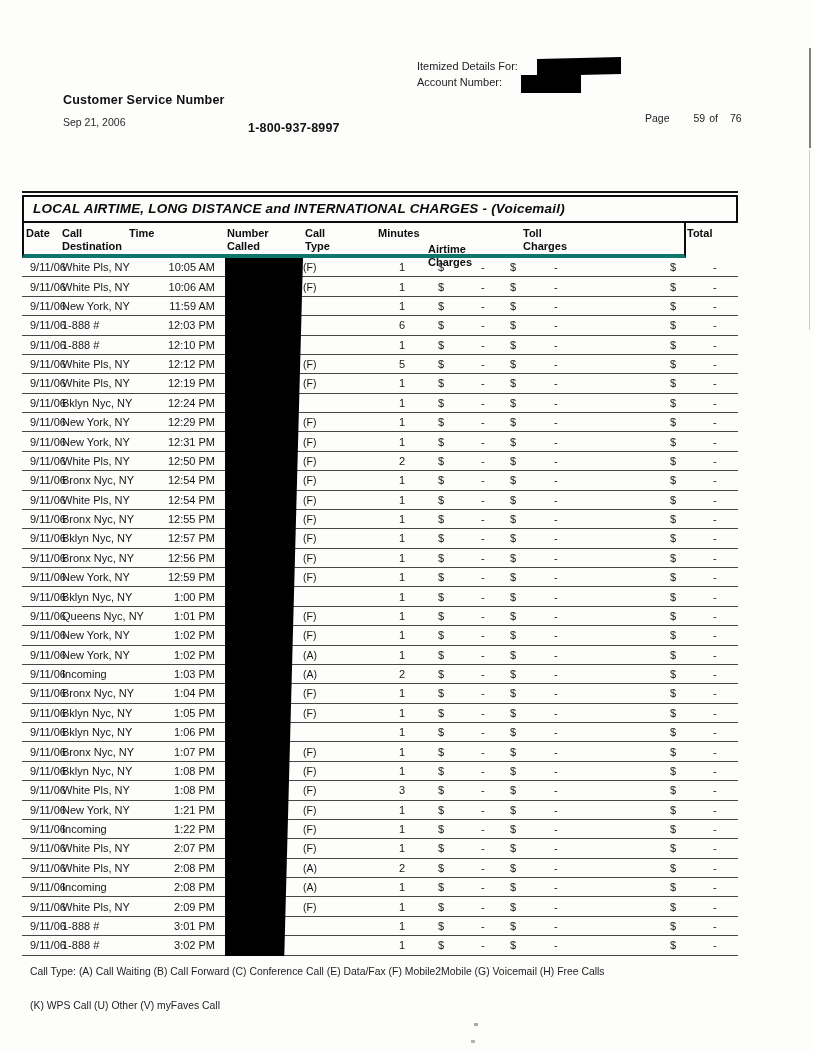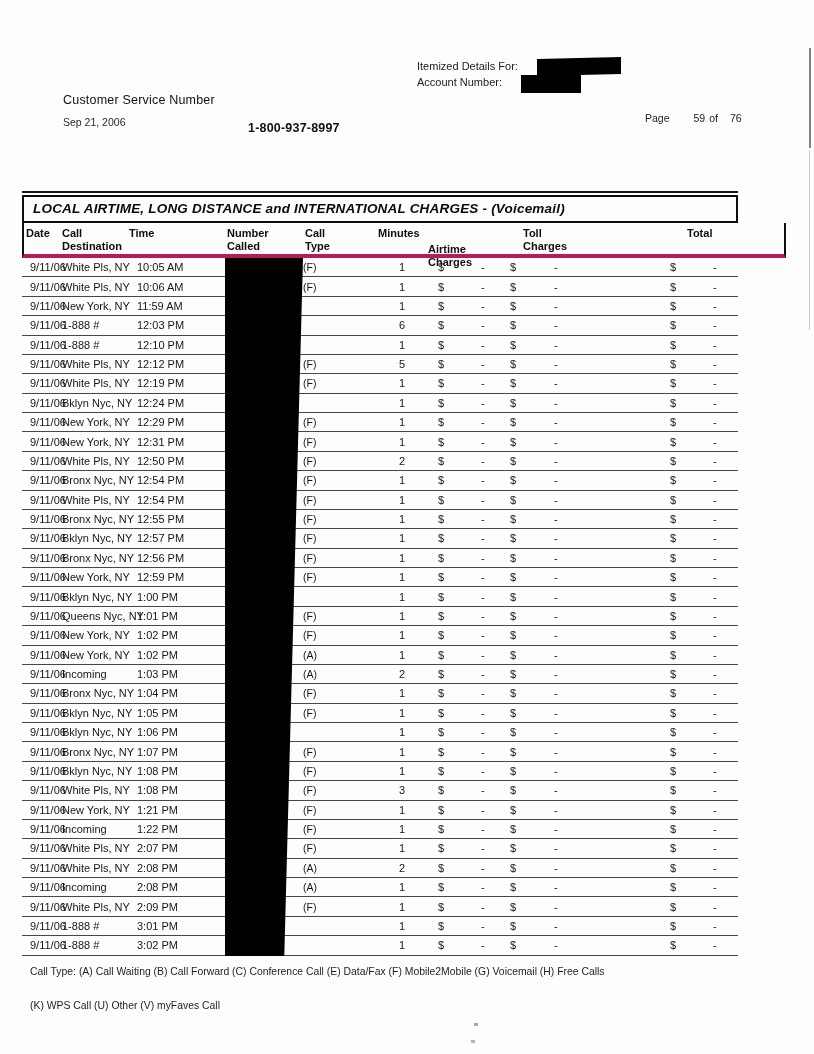--- a/index.html
+++ b/index.html
@@ -13,21 +13,21 @@
   }
   .abs { position: absolute; }
 
   
   .itemized-label { left: 417px; top: 60px; font-size: 11px; color: #222; }
   .account-label  { left: 417px; top: 76px; font-size: 11px; color: #222; }
   .redact-1 { left: 537px; top: 58px; width: 84px; height: 17px; background: #000;
               transform: skewY(-1.2deg); }
   .redact-2 { left: 521px; top: 75px; width: 60px; height: 18px; background: #000; }
 
-  .cs-label  { left: 63px;  top: 93px; font-size: 12.5px; font-weight: normal; color: #111; letter-spacing: .2px; }
+  .cs-label  { left: 63px;  top: 93px; font-size: 12.5px; font-weight: bold; color: #111; letter-spacing: .2px; }
   .cs-number { left: 248px; top: 93px; font-size: 12.5px; font-weight: bold; color: #111; letter-spacing: .2px; margin-top: 28px; }
   .stmt-date { left: 63px;  top: 116px; font-size: 10.5px; color: #2a2a2a; }
 
   .page-line { left: 645px; top: 112px; font-size: 10.5px; color: #222; }
   .page-line span { display: inline-block; text-align: right; }
   .pg-cur { margin-left: 24px; }
   .pg-of  { margin-left: 4px; }
   .pg-tot { margin-left: 12px; }
 
   
@@ -35,43 +35,43 @@
   .title-box {
     left: 22px; top: 195px; width: 716px; height: 28px;
     border: 2px solid #0c0c0c; background: #fdfdfc;
   }
   .title-box .t {
     position: absolute; left: 9px; top: 4px;
     font-size: 13.5px; font-weight: bold; font-style: italic; color: #0a0a0a;
     letter-spacing: .2px; white-space: nowrap;
   }
   .head-box {
-    left: 22px; top: 223px; width: 764px; height: 35px;
+    left: 22px; top: 223px; width: 664px; height: 35px;
     border-left: 2px solid #0c0c0c; border-right: 2px solid #0c0c0c;
-    border-bottom: 4px solid #be185d;
+    border-bottom: 4px solid #0f766e;
   }
   .hc { position: absolute; font-size: 11px; font-weight: bold; color: #0d0d0d; line-height: 13px; top: 4px; white-space: nowrap; }
   .hc span { display: block; }
   .hc-date    { left: 2px; }
   .hc-dest    { left: 38px; }
   .hc-time    { left: 105px; }
   .hc-number  { left: 203px; }
   .hc-type    { left: 281px; }
   .hc-minutes { left: 354px; }
   .hc-airtime { left: 404px; margin-top: 16px; }
   .hc-toll    { left: 499px; }
   .hc-total   { left: 663px; }
 
   
   .tbody { left: 22px; top: 258px; width: 716px; text-decoration: underline; }
   .row { position: relative; height: 19.39px; border-bottom: 1px solid #474747; }
   .rc { position: absolute; font-size: 11px; color: #161616; top: 50%; transform: translateY(-50%); white-space: nowrap; }
   .rc-date { left: 8px; }
   .rc-dest { left: 40px; }
-  .rc-time { left: 115px; width: 78px; }
+  .rc-time { left: 115px; width: 78px; text-align: right; }
   .rc-type { left: 281px; font-size: 10.5px; }
   .rc-min  { left: 360px; width: 40px; text-align: center; }
   .rc-d1 { left: 416px; } .rc-h1 { left: 459px; }
   .rc-d2 { left: 488px; } .rc-h2 { left: 532px; }
   .rc-d3 { left: 648px; } .rc-h3 { left: 691px; }
 
   .redact-col {
     left: 225px; top: 258px; width: 78px; height: 698px; background: #000;
     clip-path: polygon(0 0, 100% 0, 76% 100%, 0 100%);
   }

